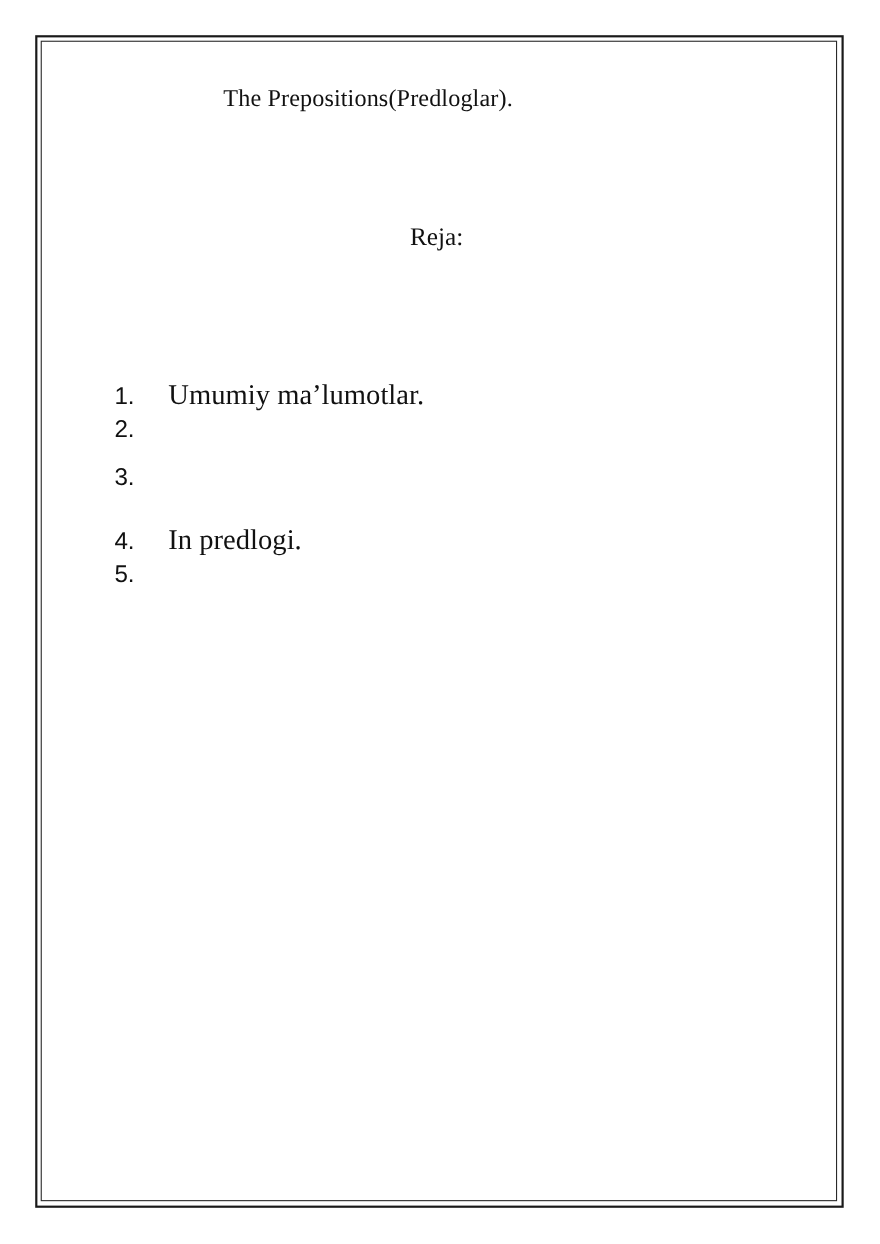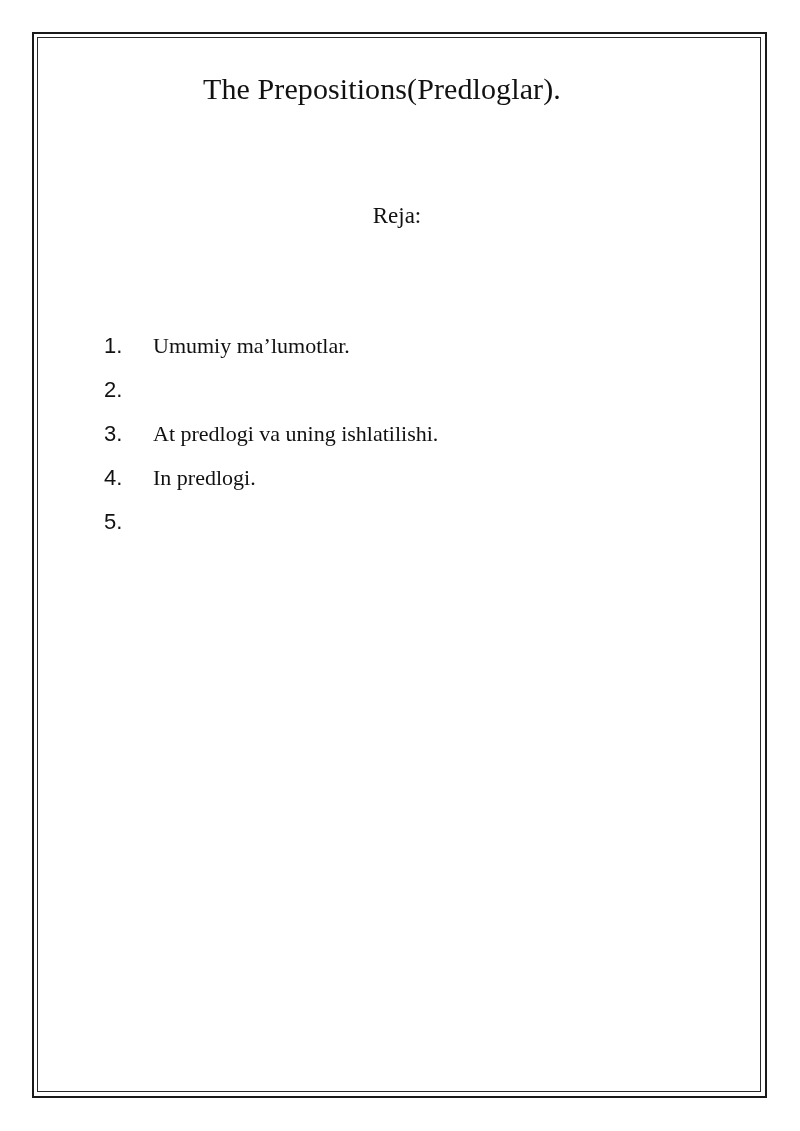--- a/index.html
+++ b/index.html
@@ -28,21 +28,21 @@
       left: 37px;
       top: 37px;
       width: 722px;
       height: 1053px;
       border: 1px solid #2a2a2a;
     }
     .doc-title {
       position: absolute;
       left: 203px;
       top: 71px;
-      font-size: 30px;
+      font-size: 22px;
       line-height: 36px;
       white-space: nowrap;
       letter-spacing: 0.1px;
     }
     .plan-heading {
       position: absolute;
       left: 1px;
       width: 792px;
       text-align: center;
       top: 200px;
@@ -64,22 +64,23 @@
       white-space: nowrap;
     }
     .plan-num {
       display: inline-block;
       width: 49px;
       font-family: "Liberation Sans", "DejaVu Sans", sans-serif;
       font-size: 22px;
       line-height: 32px;
     }
     .plan-text {
-      font-size: 22px;
+      font-size: 26px;
       line-height: 32px;
+      margin-top: 13px;
     }
   </style>
 </head>
 <body>
 
 <div class="page-border-outer"></div>
 <div class="page-border-inner"></div>
 
 <div class="doc-title">The Prepositions(Predloglar).</div>
 
@@ -88,21 +89,20 @@
 <ol class="plan-list">
   <li class="plan-item">
     <span class="plan-num">1.</span>
     <span class="plan-text">Umumiy maʼlumotlar.</span>
   </li>
   <li class="plan-item">
     <span class="plan-num">2.</span>
   </li>
   <li class="plan-item">
     <span class="plan-num">3.</span>
-    <span class="plan-text">At predlogi va uning ishlatilishi.</span>
   </li>
   <li class="plan-item">
     <span class="plan-num">4.</span>
     <span class="plan-text">In predlogi.</span>
   </li>
   <li class="plan-item">
     <span class="plan-num">5.</span>
   </li>
 </ol>
 

